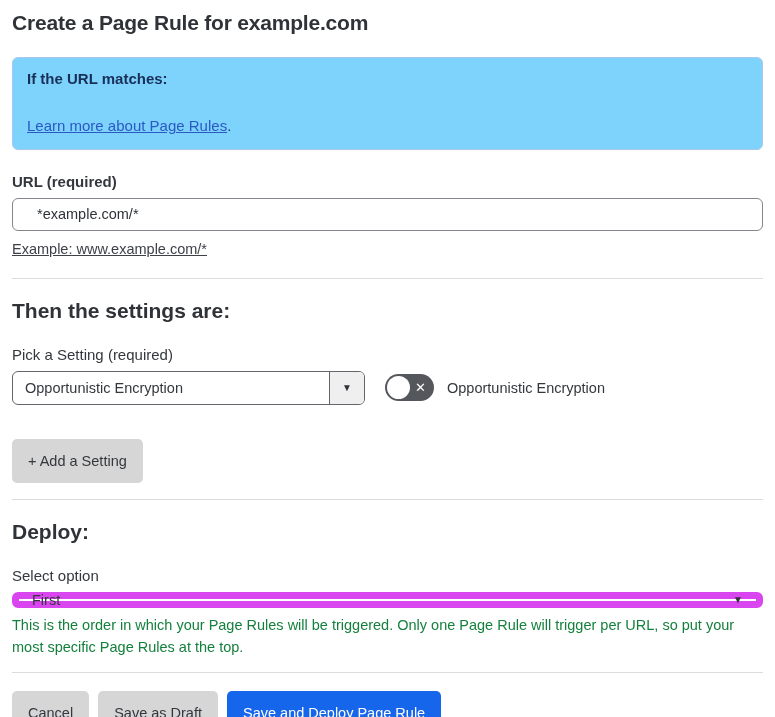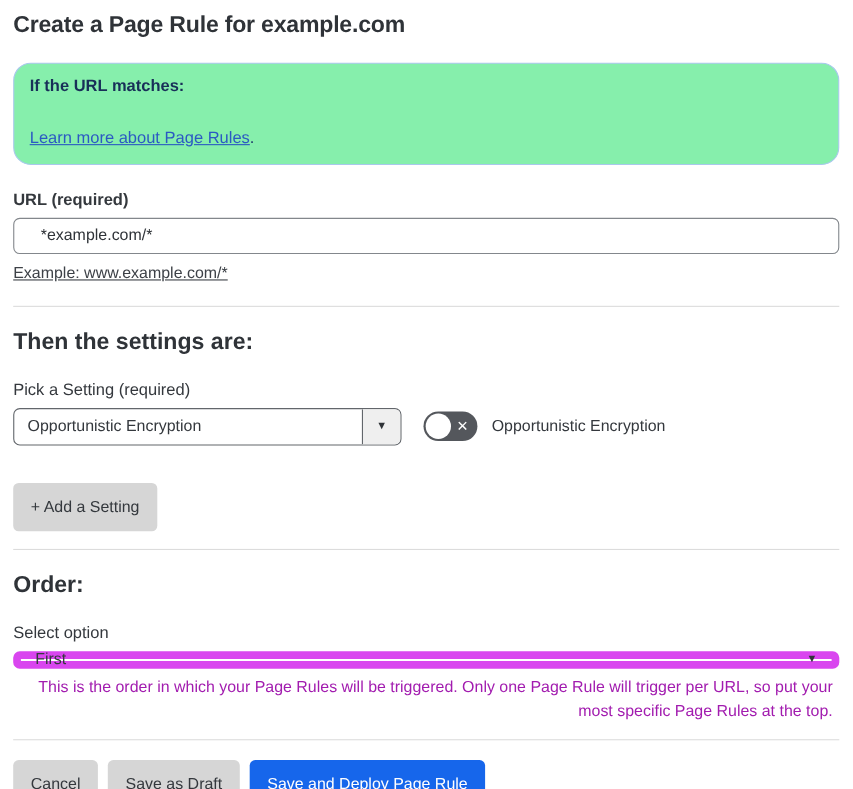--- a/index.html
+++ b/index.html
@@ -16,23 +16,23 @@
   h1.page-title {
     font-size: 21px;
     font-weight: 700;
     color: #2f3338;
     letter-spacing: -0.2px;
     margin-bottom: 22px;
   }
 
   
   .info-box {
-    background: #86efac;
+    background: #7dd3fc;
     border: 1px solid #a9c8ec;
-    border-radius: 16px;
+    border-radius: 6px;
     padding: 9px 28px 11px 14px;
     color: #1d3a6b;
     font-size: 15px;
     line-height: 23.5px;
     margin-bottom: 23px;
   }
   .info-box .info-heading { font-weight: 700; color: #182f58; }
   .info-box a.info-link {
     color: #2b59c3;
     text-decoration: underline;
@@ -178,25 +178,24 @@
     justify-content: space-between;
     padding: 0 13px;
     font-size: 14.5px;
     color: #34383d;
     cursor: pointer;
   }
   .wide-select .select-arrow { font-size: 10px; color: #2f3338; }
 
   .order-helper {
     font-size: 14.5px;
-    color: #a21caf;
+    color: #15803d;
     line-height: 22.5px;
     margin-top: 6px;
     max-width: 745px;
-    text-align: right;
   }
 
   .footer-divider { margin-top: 13px; }
   .footer-actions {
     margin-top: 18px;
     display: flex;
     gap: 9px;
   }
 
   .mt-url-label { margin-top: 0; font-weight: bold; }
@@ -240,21 +239,21 @@
       <span class="toggle-knob"></span>
       <span class="toggle-x">✕</span>
     </div>
     <span class="toggle-label">Opportunistic Encryption</span>
   </div>
 
   <button class="btn btn-gray add-setting-btn">+ Add a Setting</button>
 
   <hr class="divider" style="margin-top:16px;">
 
-  <h2 class="section-heading">Order:</h2>
+  <h2 class="section-heading">Deploy:</h2>
 
   <label class="field-label">Select option</label>
 
   <div class="wide-select">
     <span>First</span>
     <span class="select-arrow">▼</span>
   </div>
 
   <div class="order-helper">This is the order in which your Page Rules will be triggered. Only one Page Rule will trigger per URL, so put your most specific Page Rules at the top.</div>
 

